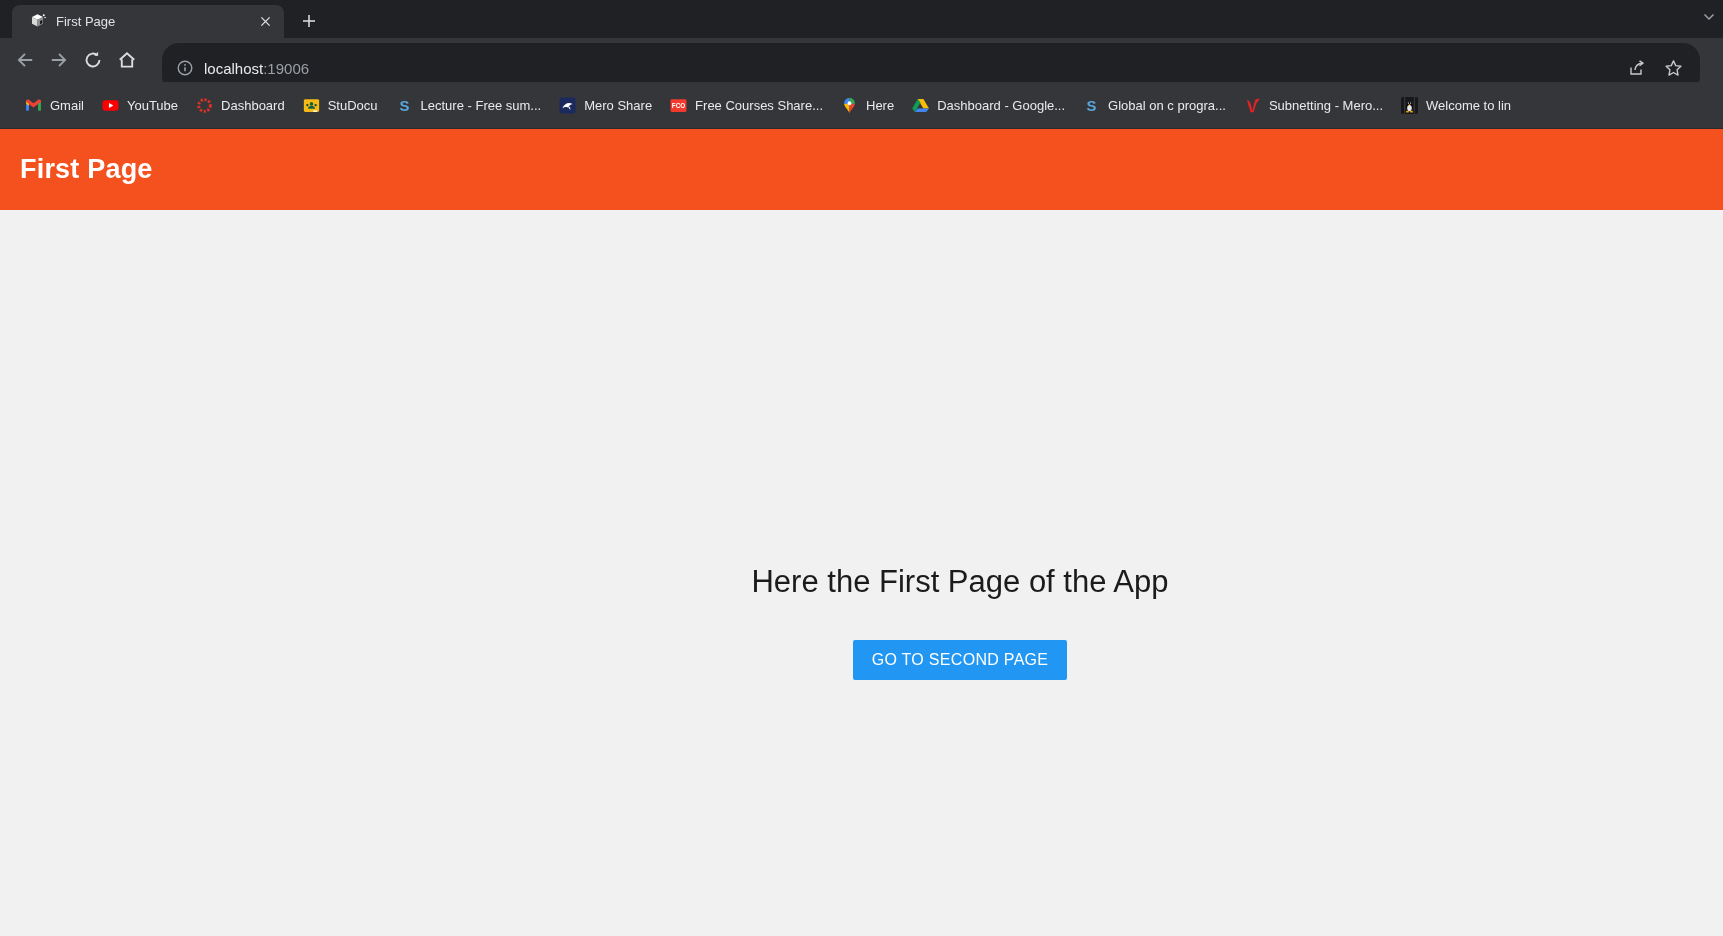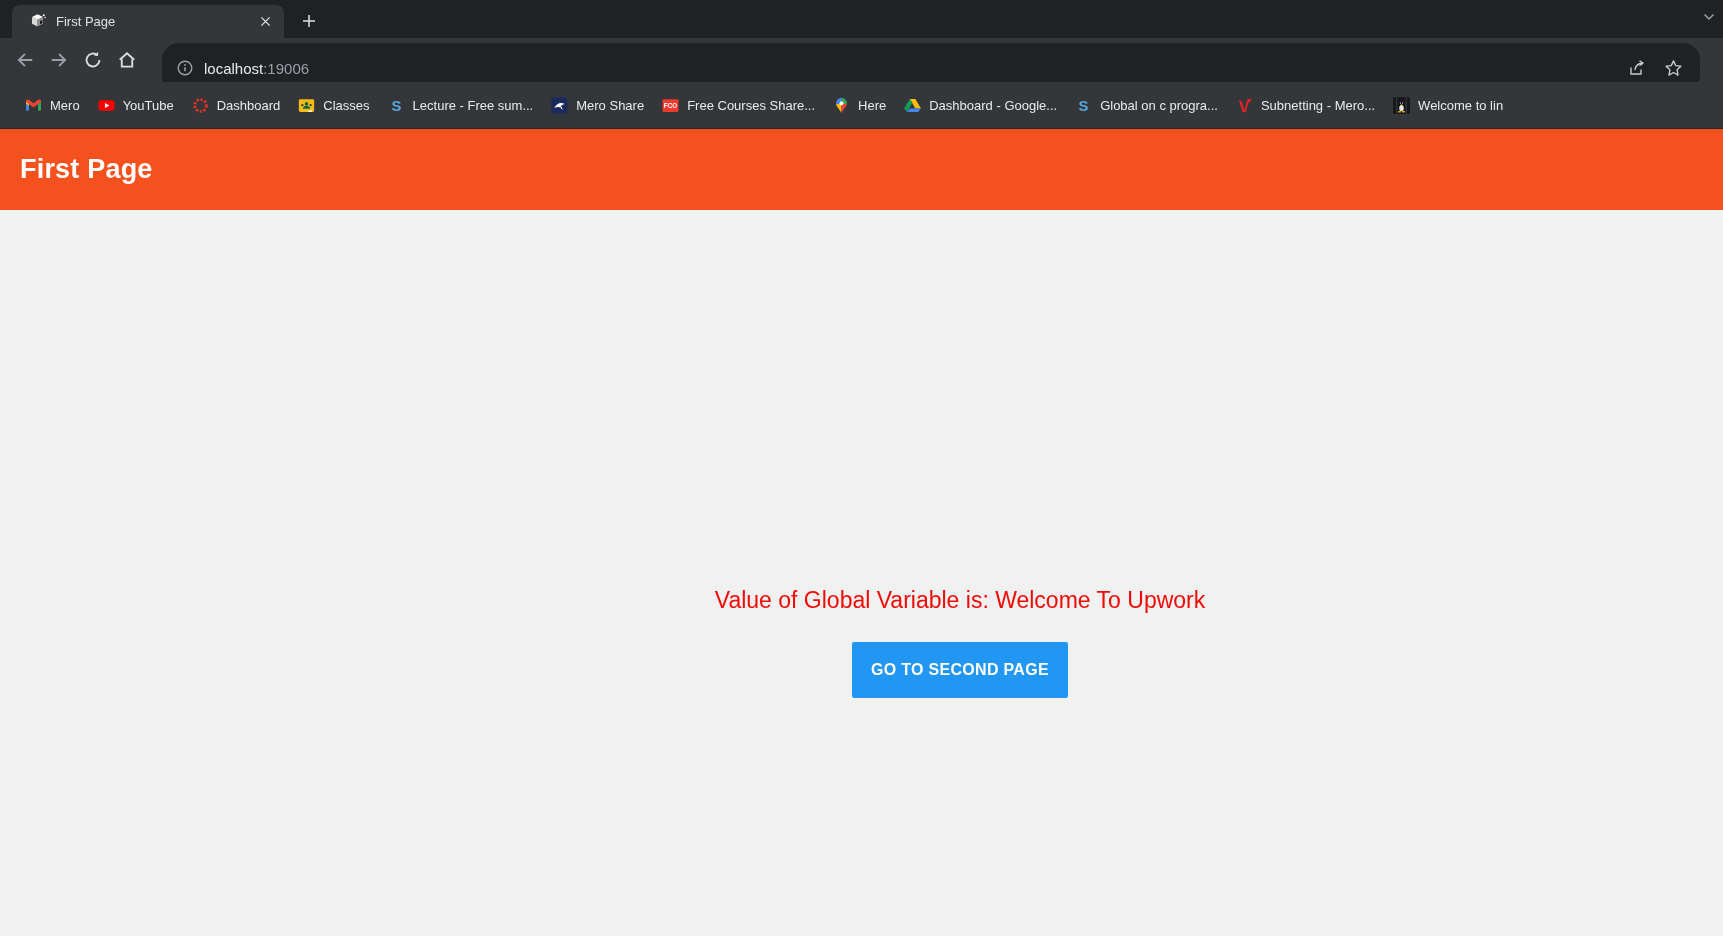--- a/index.html
+++ b/index.html
@@ -67,22 +67,22 @@
   }
   .app-header-title { color: #ffffff; font-size: 27px; font-weight: bold; letter-spacing: 0.2px; }
   .app-content {
     position: absolute; top: 81px; left: 0; width: 100%; height: 726px;
     display: flex; flex-direction: column; align-items: center;
     padding-top: 352px; box-sizing: border-box;
   }
   .app-heading { font-size: 31px; color: #1b1b1b; line-height: 40px; }
   .app-globalvar { margin-top: 23px; font-size: 23px; line-height: 30px; }
   .app-button {
-    margin-top: 27px; height: 56px; padding: 0 19px; border: none; border-radius: 2px;
-    color: #ffffff; font-size: 16px; font-weight: bold; letter-spacing: 0.3px;
+    margin-top: 38px; height: 40px; padding: 0 19px; border: none; border-radius: 2px;
+    color: #ffffff; font-size: 16px; font-weight: normal; letter-spacing: 0.3px;
     display: flex; align-items: center; justify-content: center; cursor: pointer;
     font-family: "Liberation Sans", sans-serif;
   }
 
   svg { display: block; }
 </style>
 </head>
 <body>
 
 <div class="browser">
@@ -171,21 +171,21 @@
   <div class="bookmarks-bar" id="bookmarks-bar">
       <div class="bookmark">
         <span class="bm-icon">
           <svg viewBox="0 0 16 16">
             <rect x="1" y="3" width="2.7" height="10" rx="0.7" fill="#4285f4"></rect>
             <rect x="12.3" y="3" width="2.7" height="10" rx="0.7" fill="#34a853"></rect>
             <path d="M1 4.6V3.2L3 2l5 3.8L13 2l2 1.2v1.4L8 9.8Z" fill="#ea4335"></path>
             <path d="M1 6.2V4.4l2.7 2v2Z" fill="#fbbc04"></path>
           </svg>
         </span>
-        <span class="bm-label">Mero</span>
+        <span class="bm-label">Gmail</span>
       </div>
       <div class="bookmark">
         <span class="bm-icon">
           <svg viewBox="0 0 16 16">
             <rect x="0.5" y="3" width="15" height="10" rx="2.6" fill="#ff0000"></rect>
             <path d="M6.5 5.7v4.6L10.7 8Z" fill="#ffffff"></path>
           </svg>
         </span>
         <span class="bm-label">YouTube</span>
       </div>
@@ -201,21 +201,21 @@
         <span class="bm-icon">
           <svg viewBox="0 0 16 16">
             <rect x="0.8" y="2" width="14.4" height="12" rx="1.4" fill="#f5ba15"></rect>
             <circle cx="8" cy="6.5" r="1.7" fill="#13613f"></circle>
             <path d="M4.6 11c0-1.7 1.6-2.7 3.4-2.7s3.4 1 3.4 2.7Z" fill="#13613f"></path>
             <circle cx="4.1" cy="7.6" r="1.1" fill="#0e4c30"></circle>
             <circle cx="11.9" cy="7.6" r="1.1" fill="#0e4c30"></circle>
             <rect x="9.6" y="12.6" width="3.6" height="1.4" fill="#ffffff" opacity="0.9"></rect>
           </svg>
         </span>
-        <span class="bm-label">Classes</span>
+        <span class="bm-label">StuDocu</span>
       </div>
       <div class="bookmark">
         <span class="bm-icon">
           <svg viewBox="0 0 16 16">
             <text x="8" y="13" font-size="14" font-weight="bold" fill="#58a6dd" text-anchor="middle" font-family="Liberation Sans, sans-serif">S</text>
           </svg>
         </span>
         <span class="bm-label">Lecture - Free sum...</span>
       </div>
       <div class="bookmark">
@@ -300,18 +300,18 @@
         </span>
         <span class="bm-label">Welcome to lin</span>
       </div>
     </div>
 
   <div class="webpage" style="background: rgb(241, 241, 241);">
     <div class="app-header" id="app-header" style="background: rgb(244, 81, 30);">
       <span class="app-header-title">First Page</span>
     </div>
     <div class="app-content">
-      <div class="app-globalvar" id="globalvar-text" style="color: rgb(240, 11, 7);">Value of Global Variable is: Welcome To Upwork</div>
+      <div class="app-heading">Here the First Page of the App</div>
       <button class="app-button" id="go-second-btn" style="background: rgb(33, 150, 243);">GO TO SECOND PAGE</button>
     </div>
   </div>
 
 </div>
 
 </body></html>

